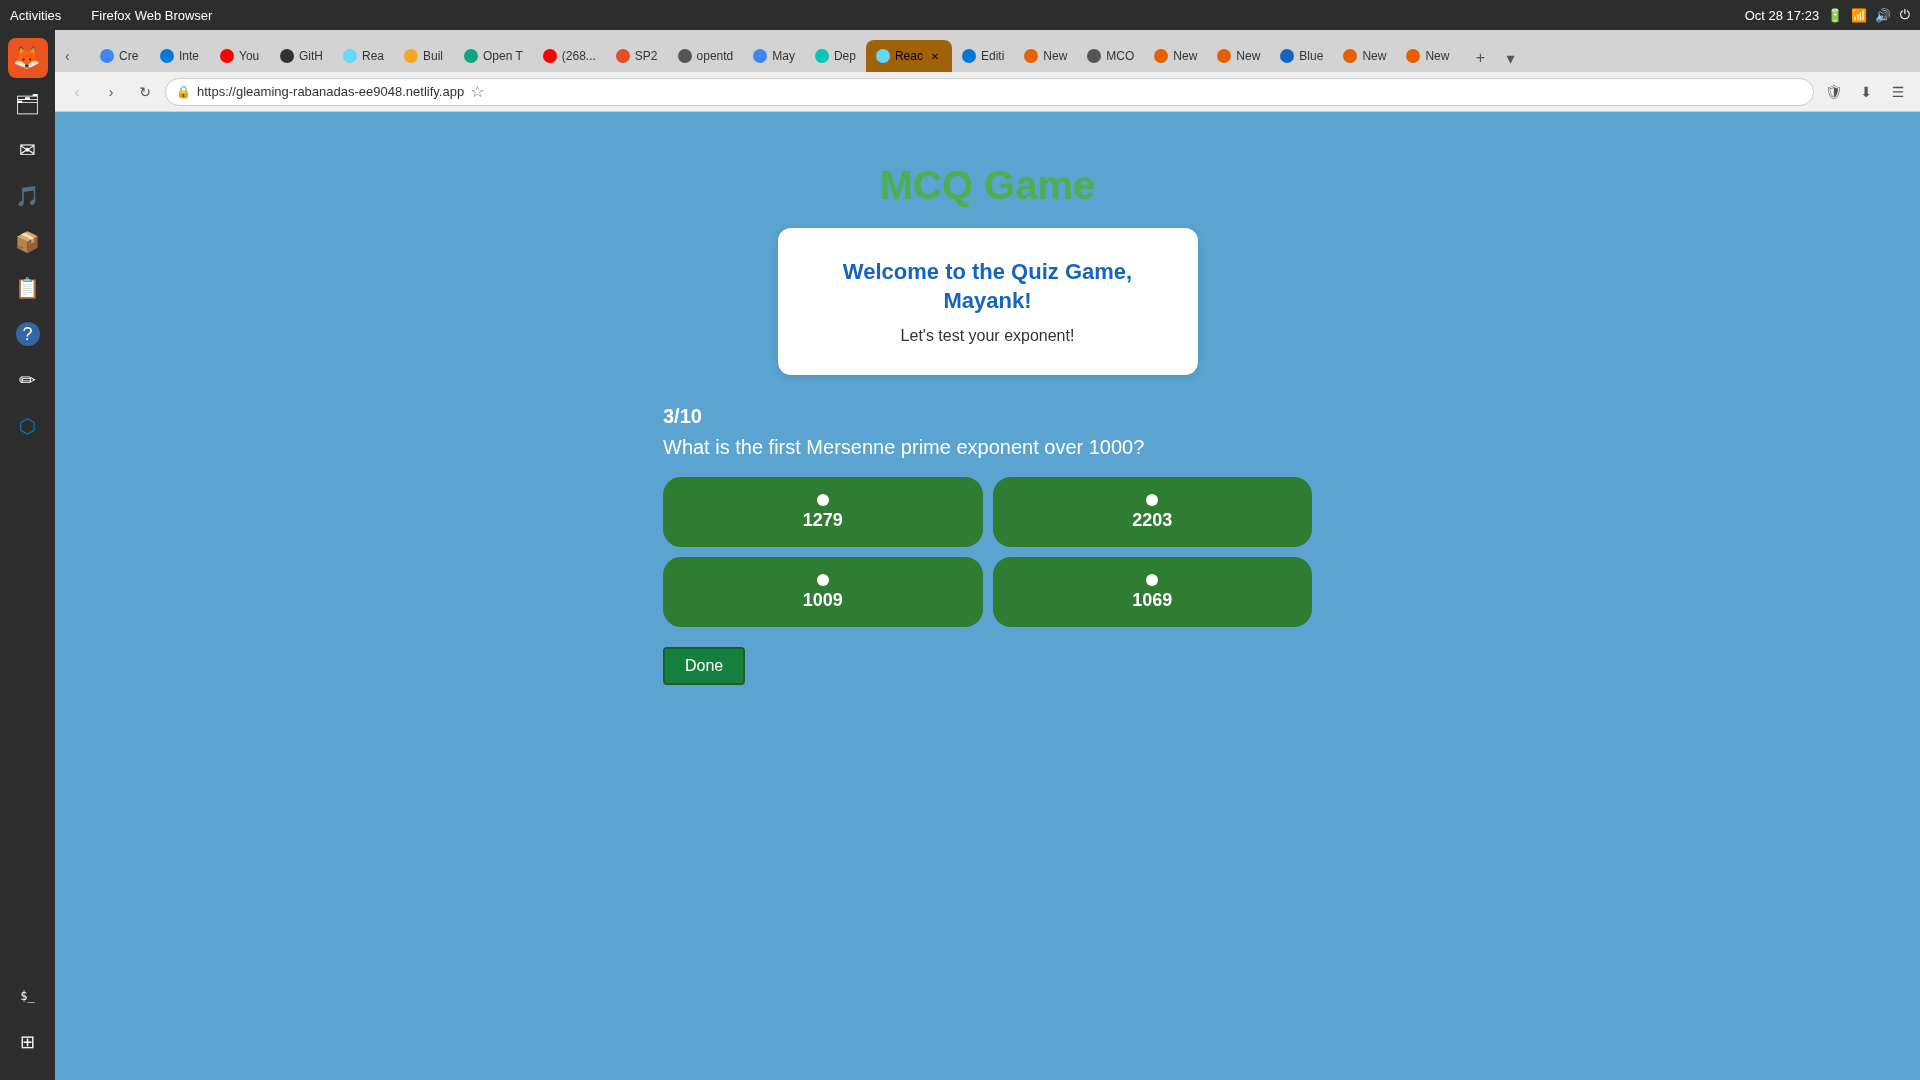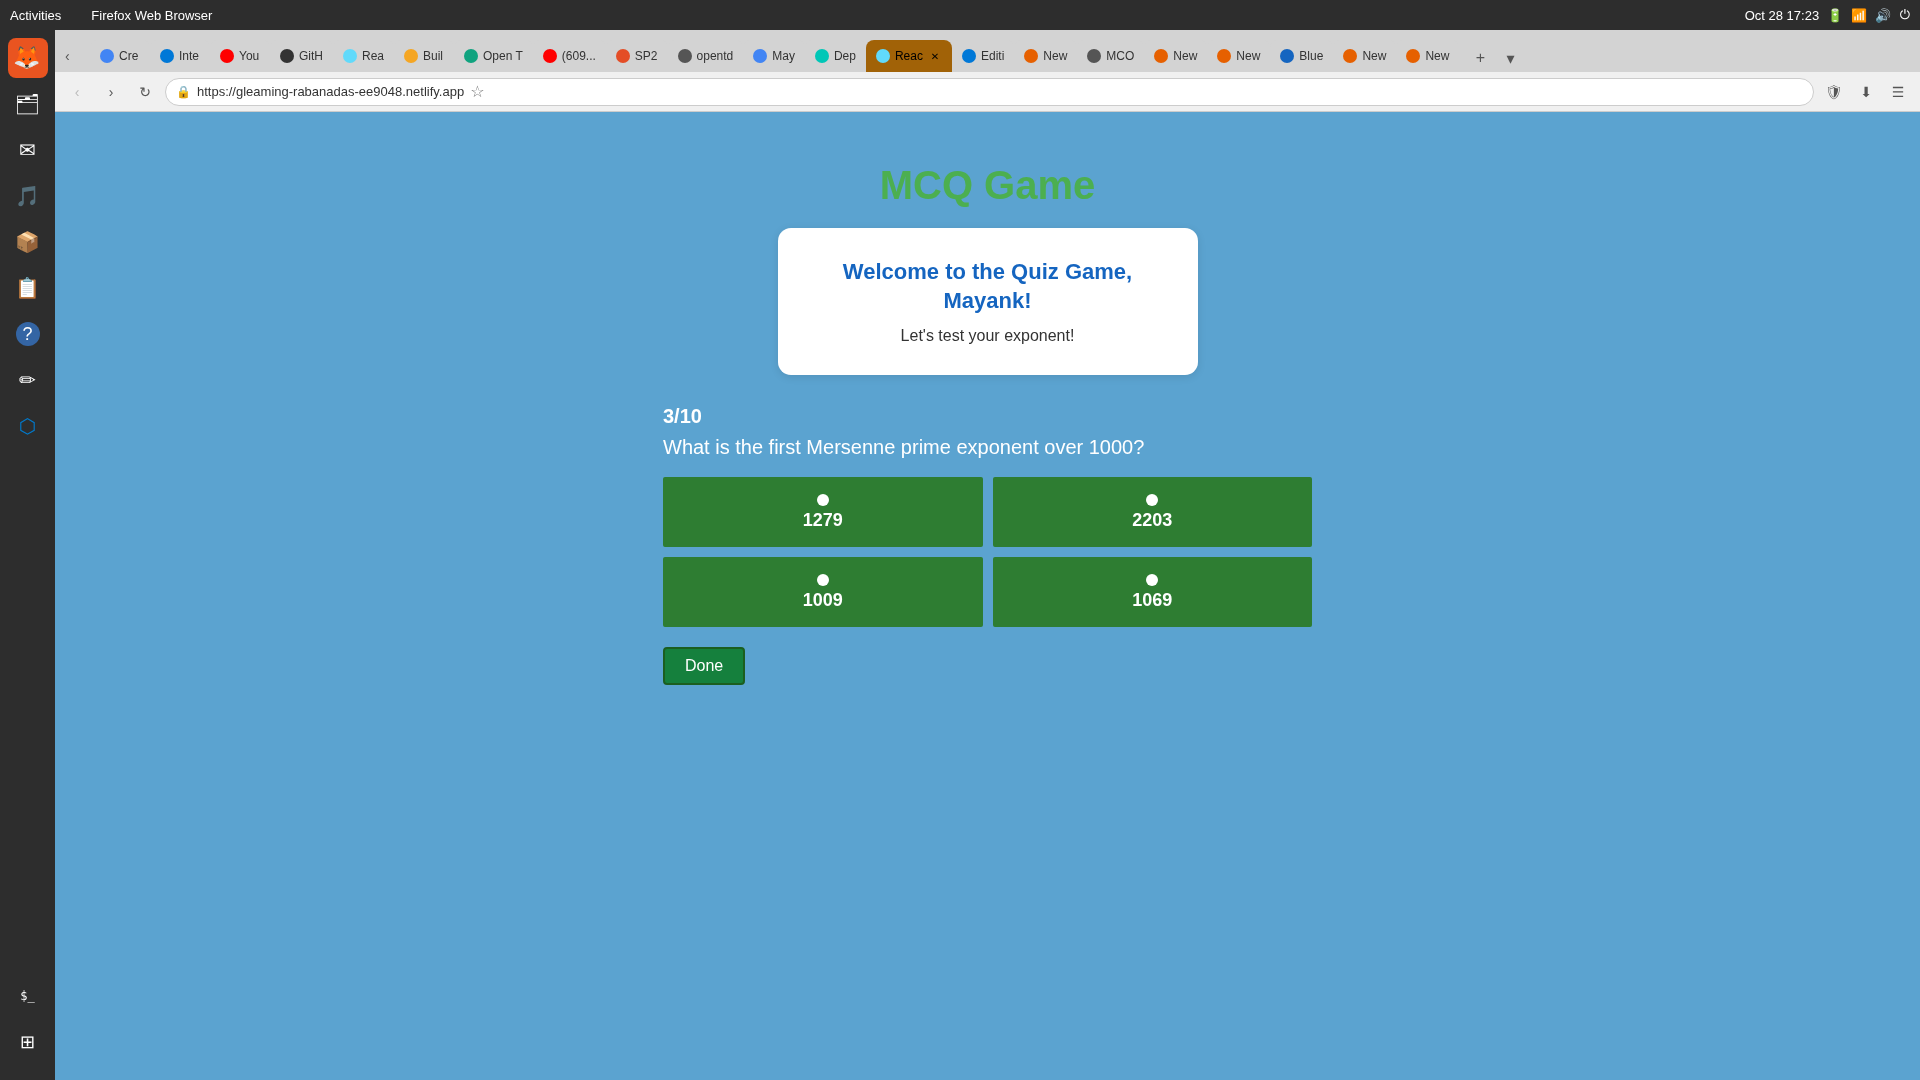--- a/index.html
+++ b/index.html
@@ -228,21 +228,21 @@
     .answers-grid {
       display: grid;
       grid-template-columns: 1fr 1fr;
       gap: 10px;
       margin-bottom: 20px;
     }
 
     .answer-btn {
       background: #2e7d32;
       border: none;
-      border-radius: 2px;
+      border-radius: 18px;
       color: white;
       padding: 12px 20px;
       cursor: pointer;
       font-size: 18px;
       font-weight: bold;
       display: flex;
       flex-direction: column;
       align-items: center;
       gap: 4px;
       min-height: 70px;
@@ -353,21 +353,21 @@
     <div class="tab">
       <span class="favicon-circle" style="background:#f5a623;"></span>
       <span>Buil</span>
     </div>
     <div class="tab">
       <span class="favicon-circle" style="background:#10a37f;"></span>
       <span>Open T</span>
     </div>
     <div class="tab">
       <span class="favicon-circle" style="background:#ff0000;"></span>
-      <span>(609...</span>
+      <span>(268...</span>
     </div>
     <div class="tab">
       <span class="favicon-circle" style="background:#e44d26;"></span>
       <span>SP2</span>
     </div>
     <div class="tab">
       <span class="favicon-circle" style="background:#555;"></span>
       <span>opentd</span>
     </div>
     <div class="tab">

